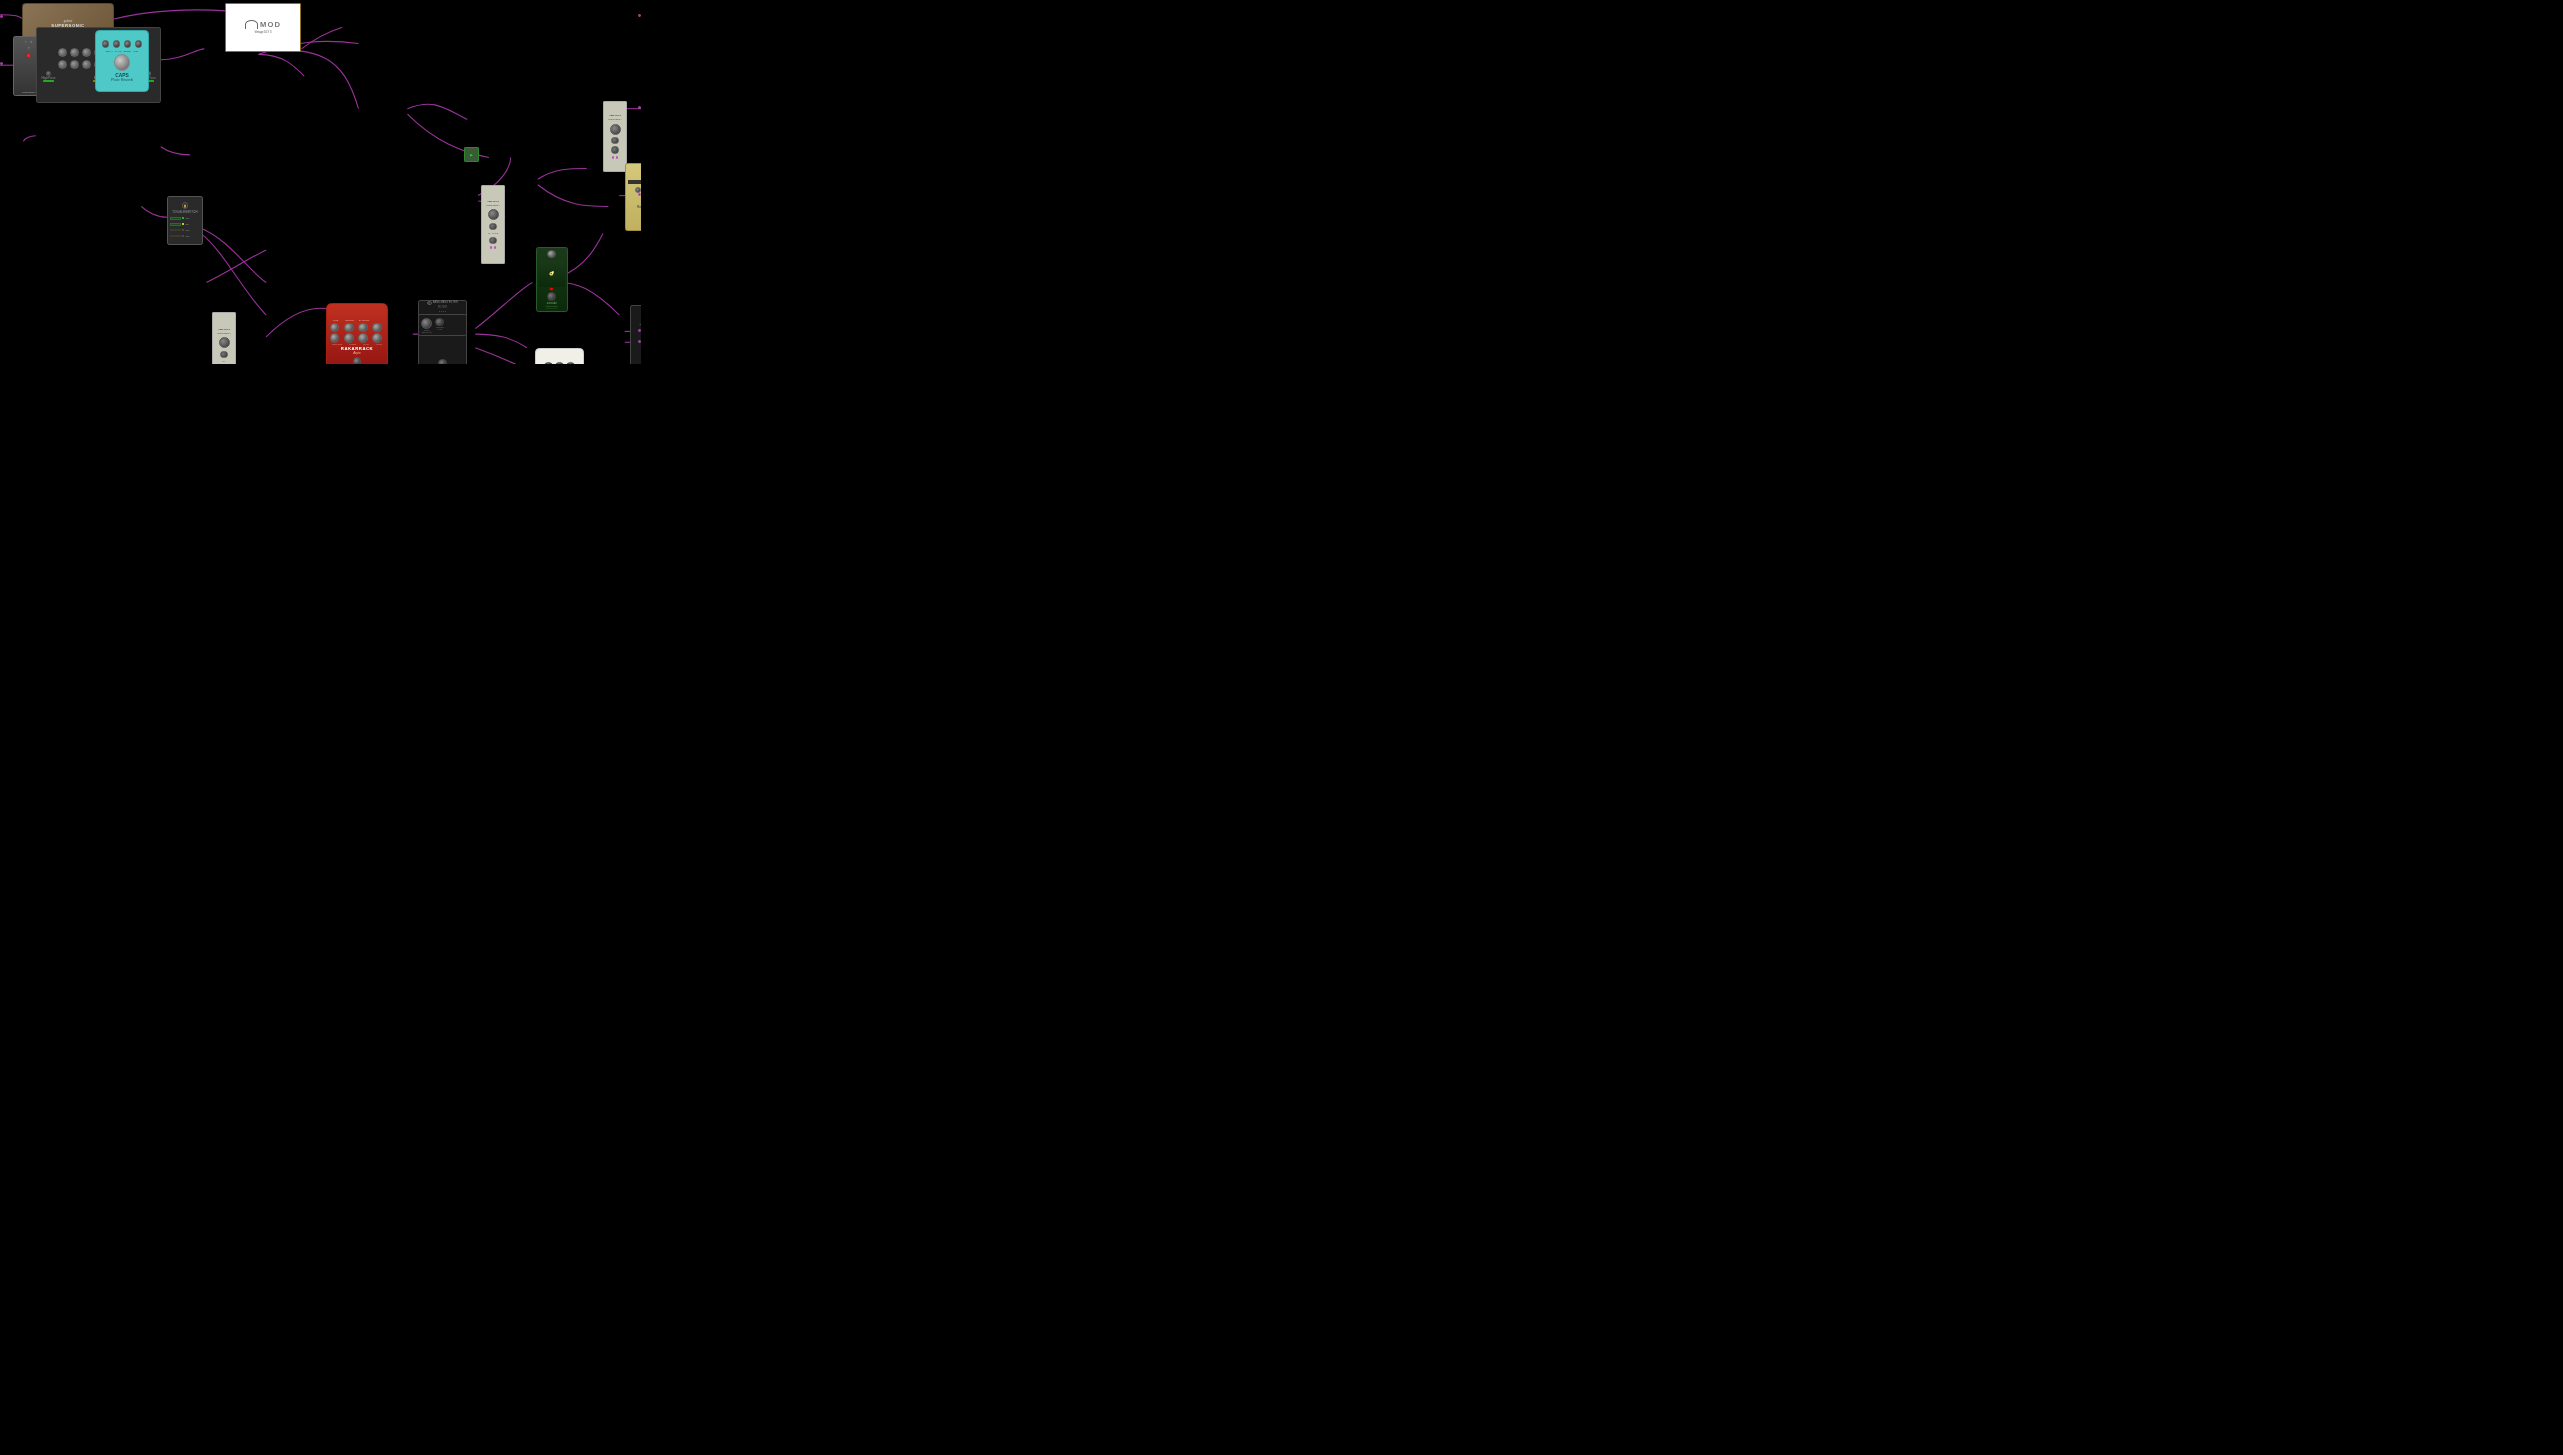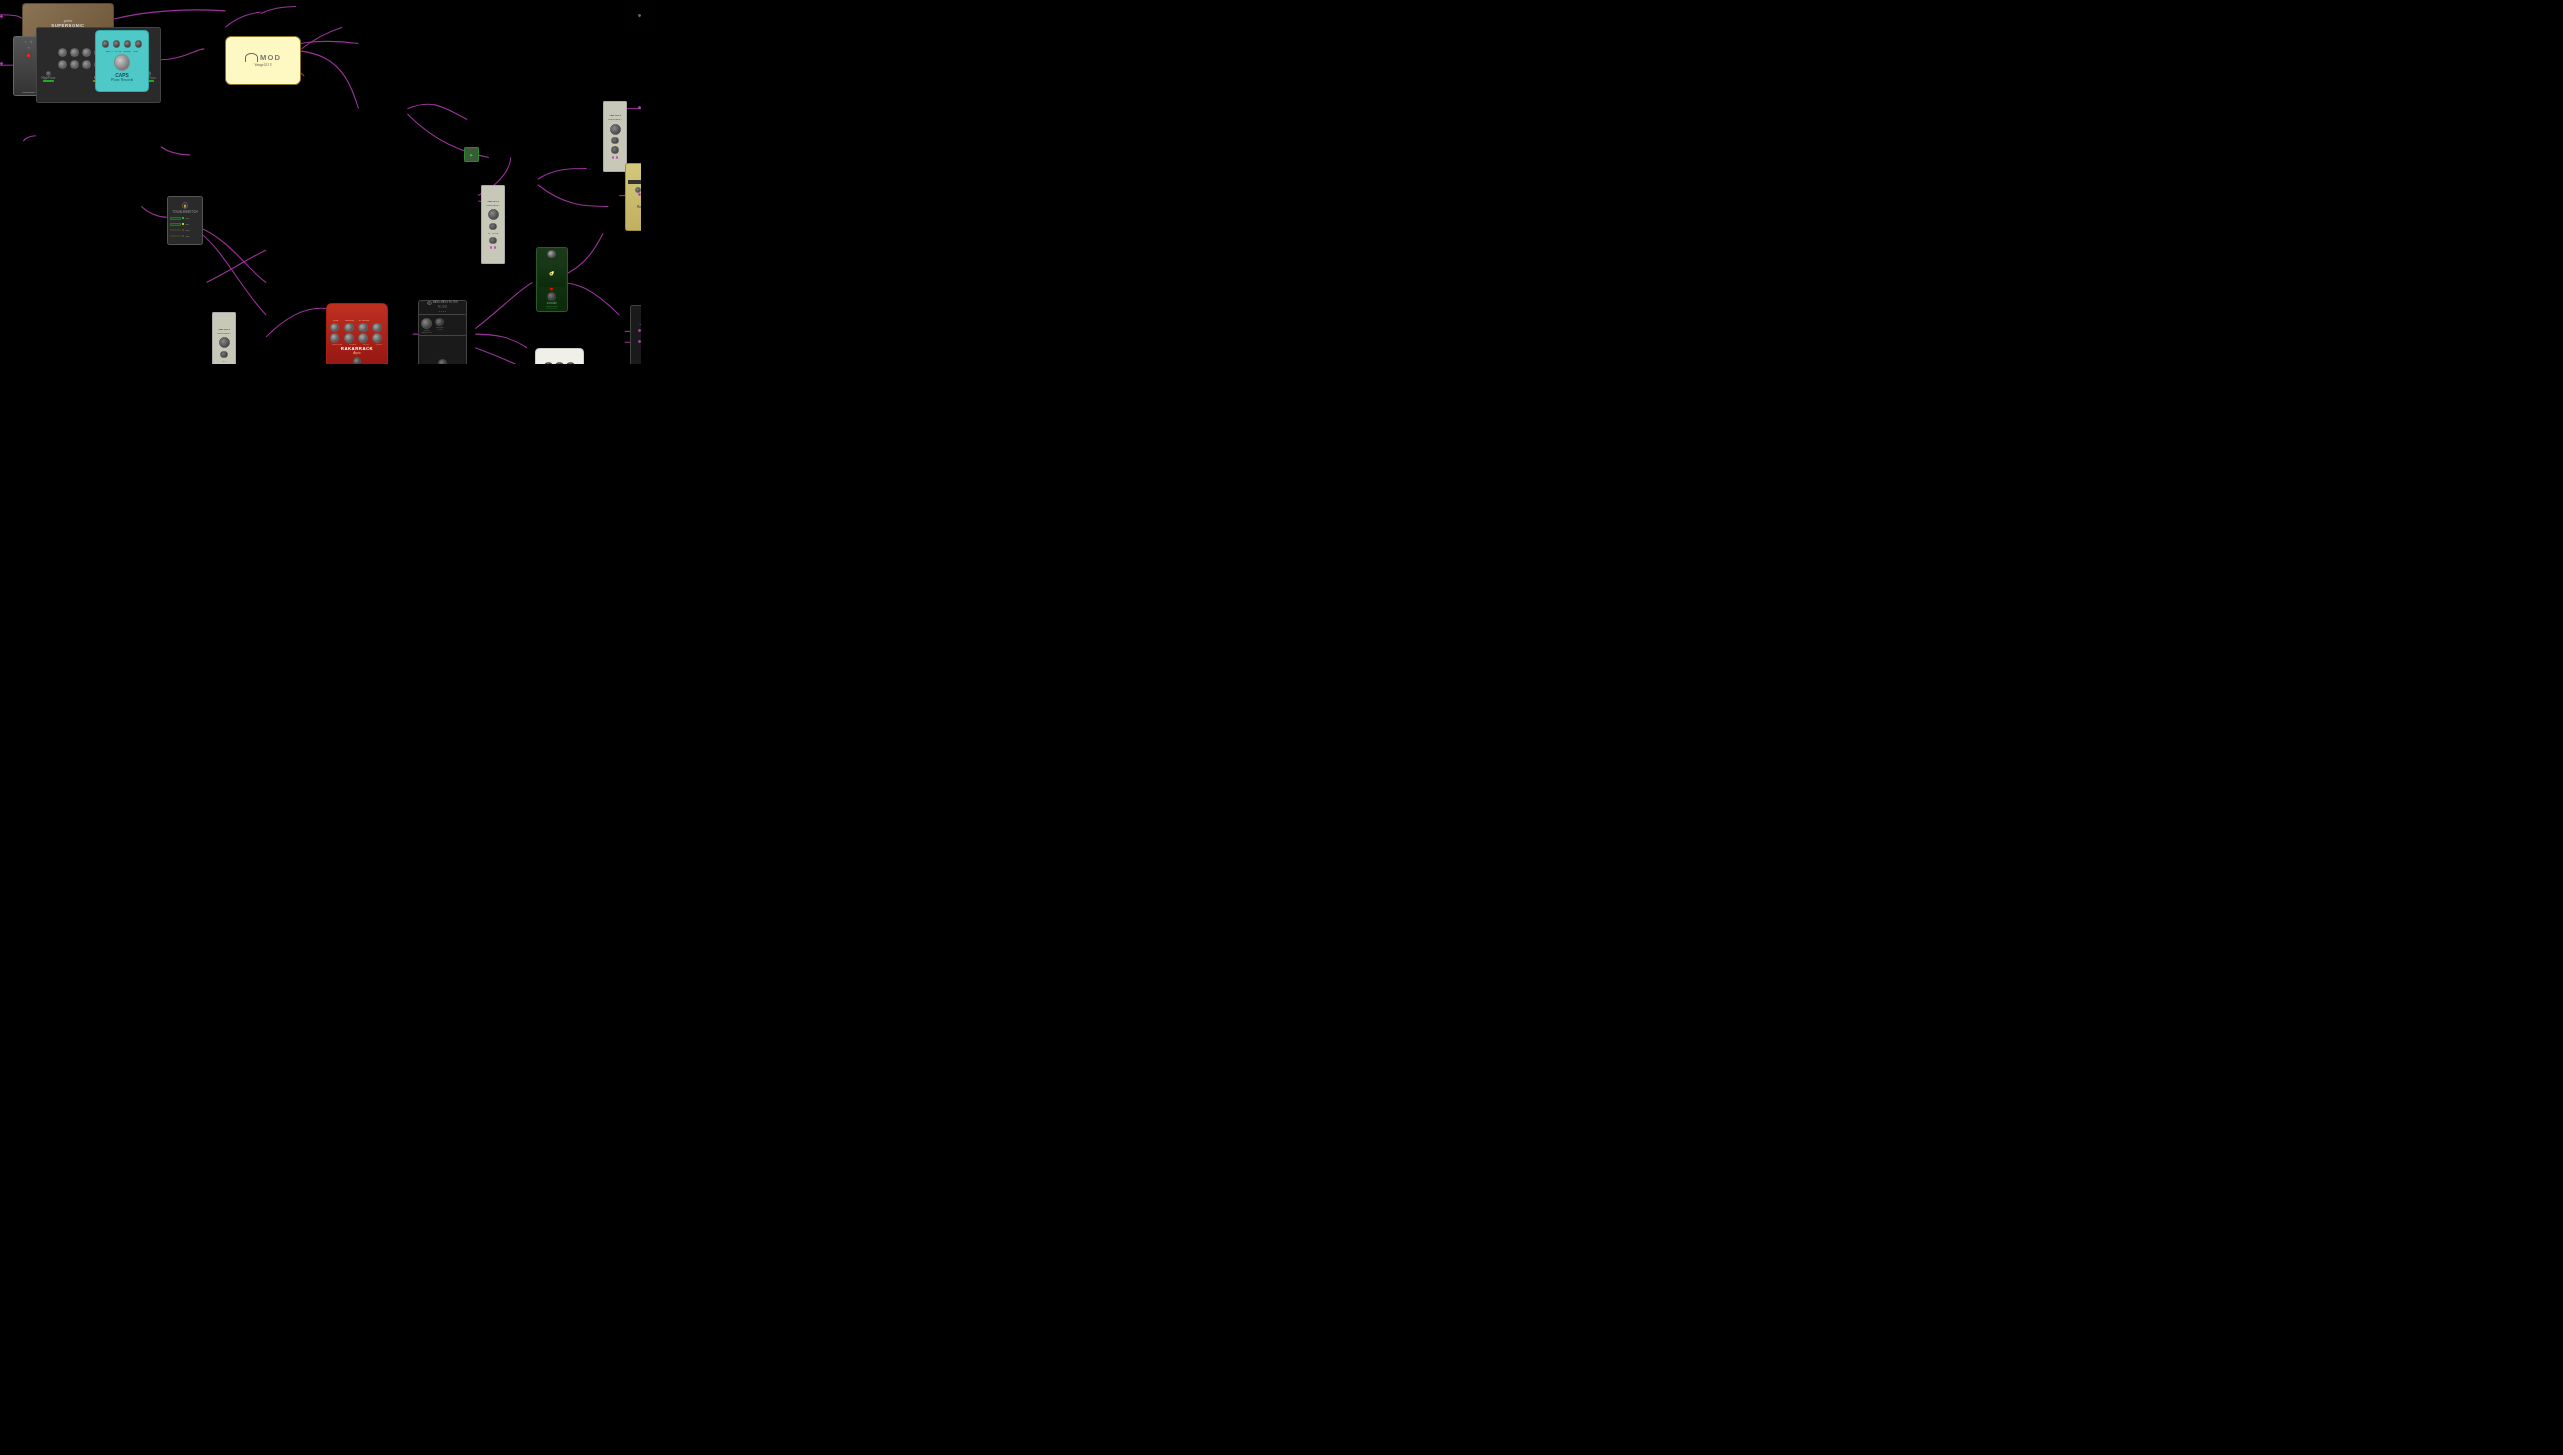--- a/index.html
+++ b/index.html
@@ -52,24 +52,24 @@
     .knob-tiny {
       width: 4.3px; height: 4.3px; border-radius: 50%;
       background: radial-gradient(circle at 35% 35%, #888, #333);
       border: 0.5px solid #555;
     }
 
     
     .mod-amp {
       left: 57px; top: 2.7px;
       width: 76px; height: 49px;
-      background: #fef9c3;
+      background: #ffffff;
       border: 1.6px solid #8B7020;
-      border-radius: 6px;
-      display: flex; align-items: center; justify-content: center; margin-top: 33px;
+      border-radius: 1px;
+      display: flex; align-items: center; justify-content: center;
     }
 
     
     .collision {
       left: 13px; top: 36px;
       width: 31.5px; height: 60px;
       background: linear-gradient(180deg, #555, #333);
       border: 0.5px solid #666;
       border-radius: 2.2px;
       padding: 1.6px;

